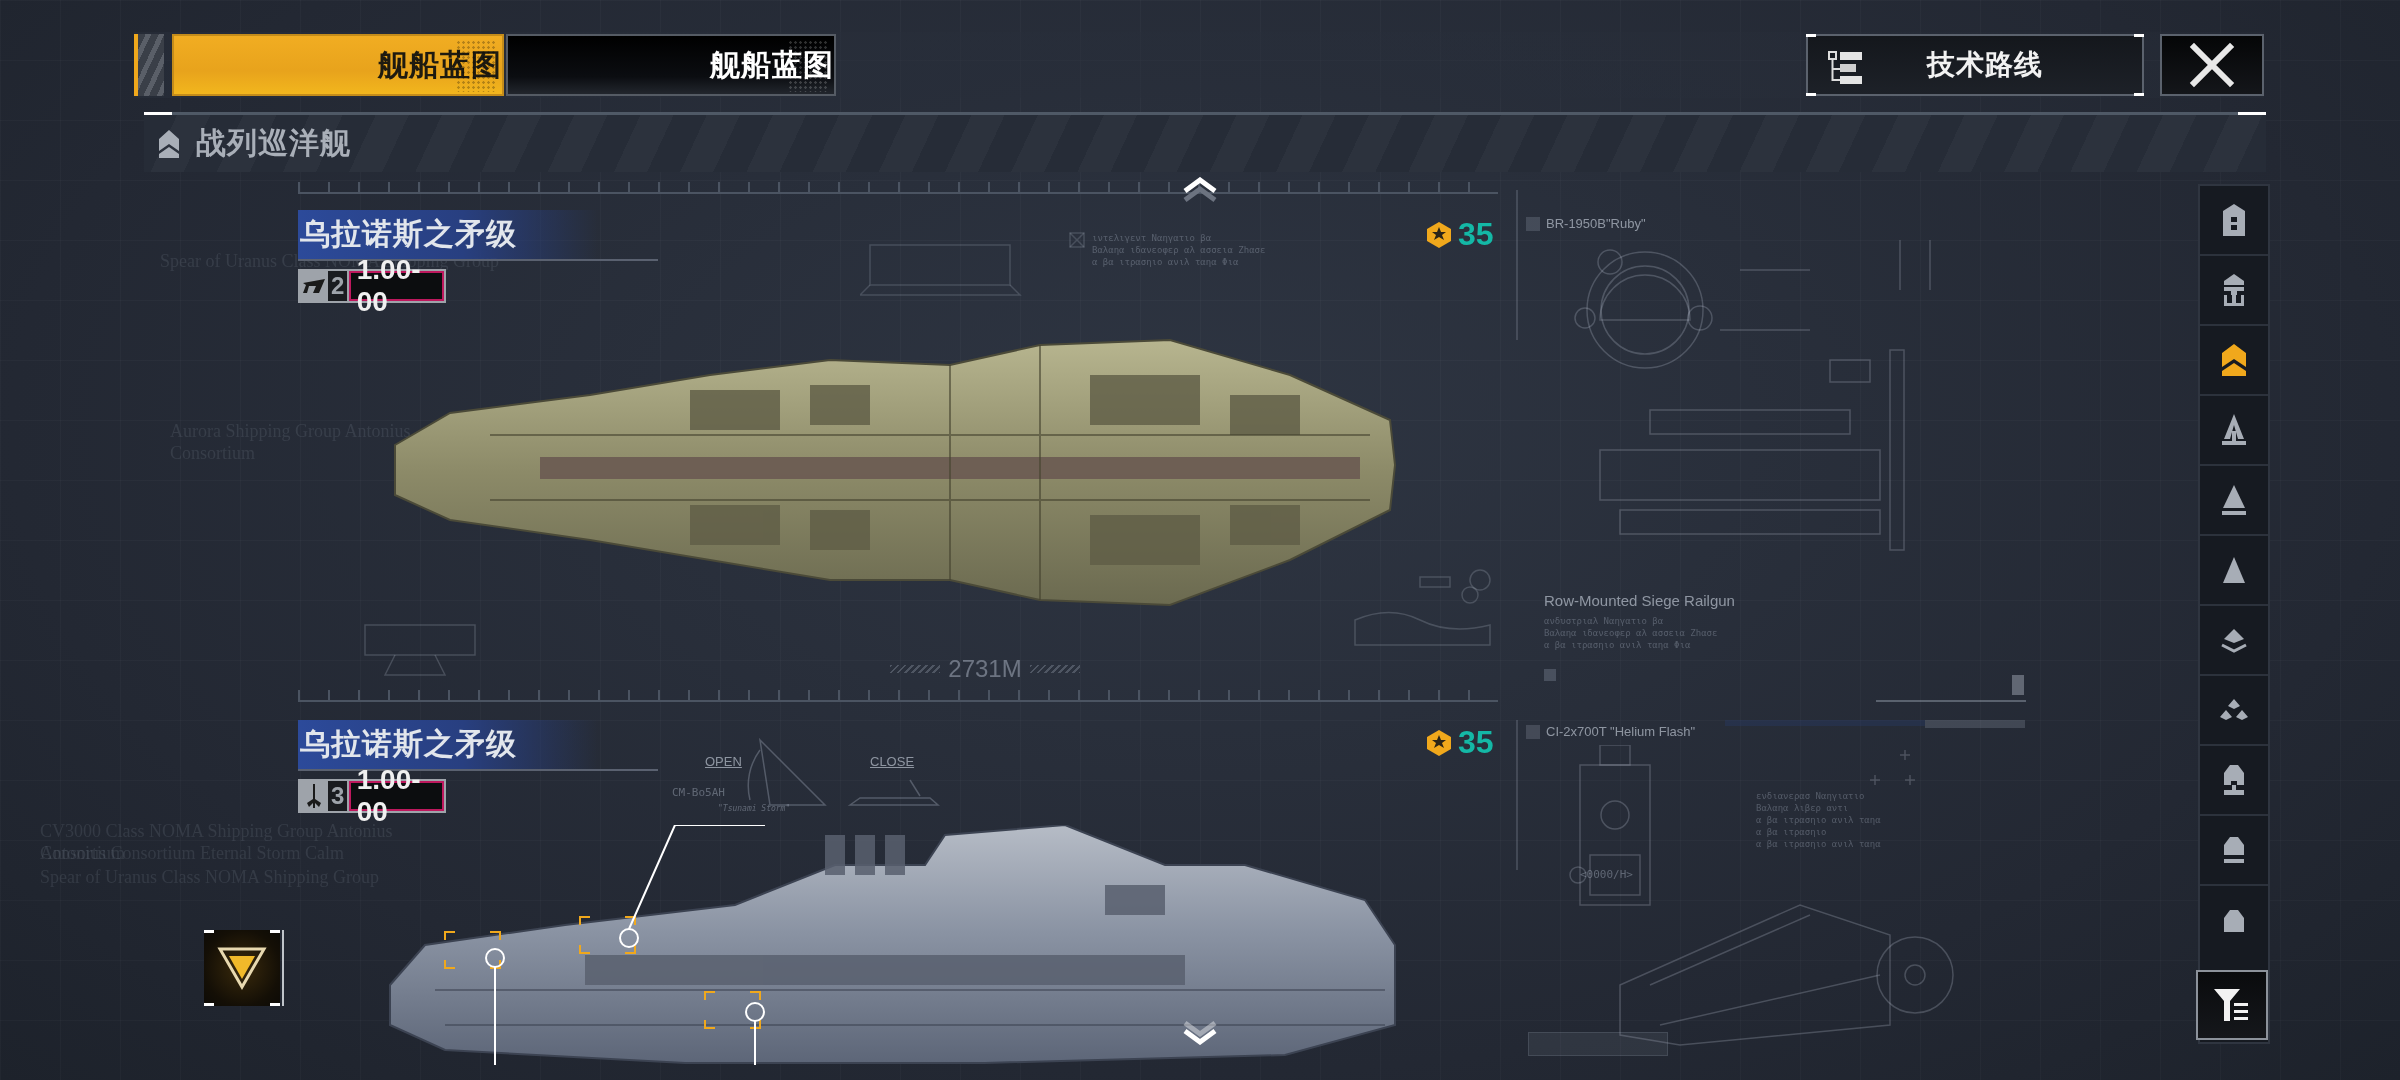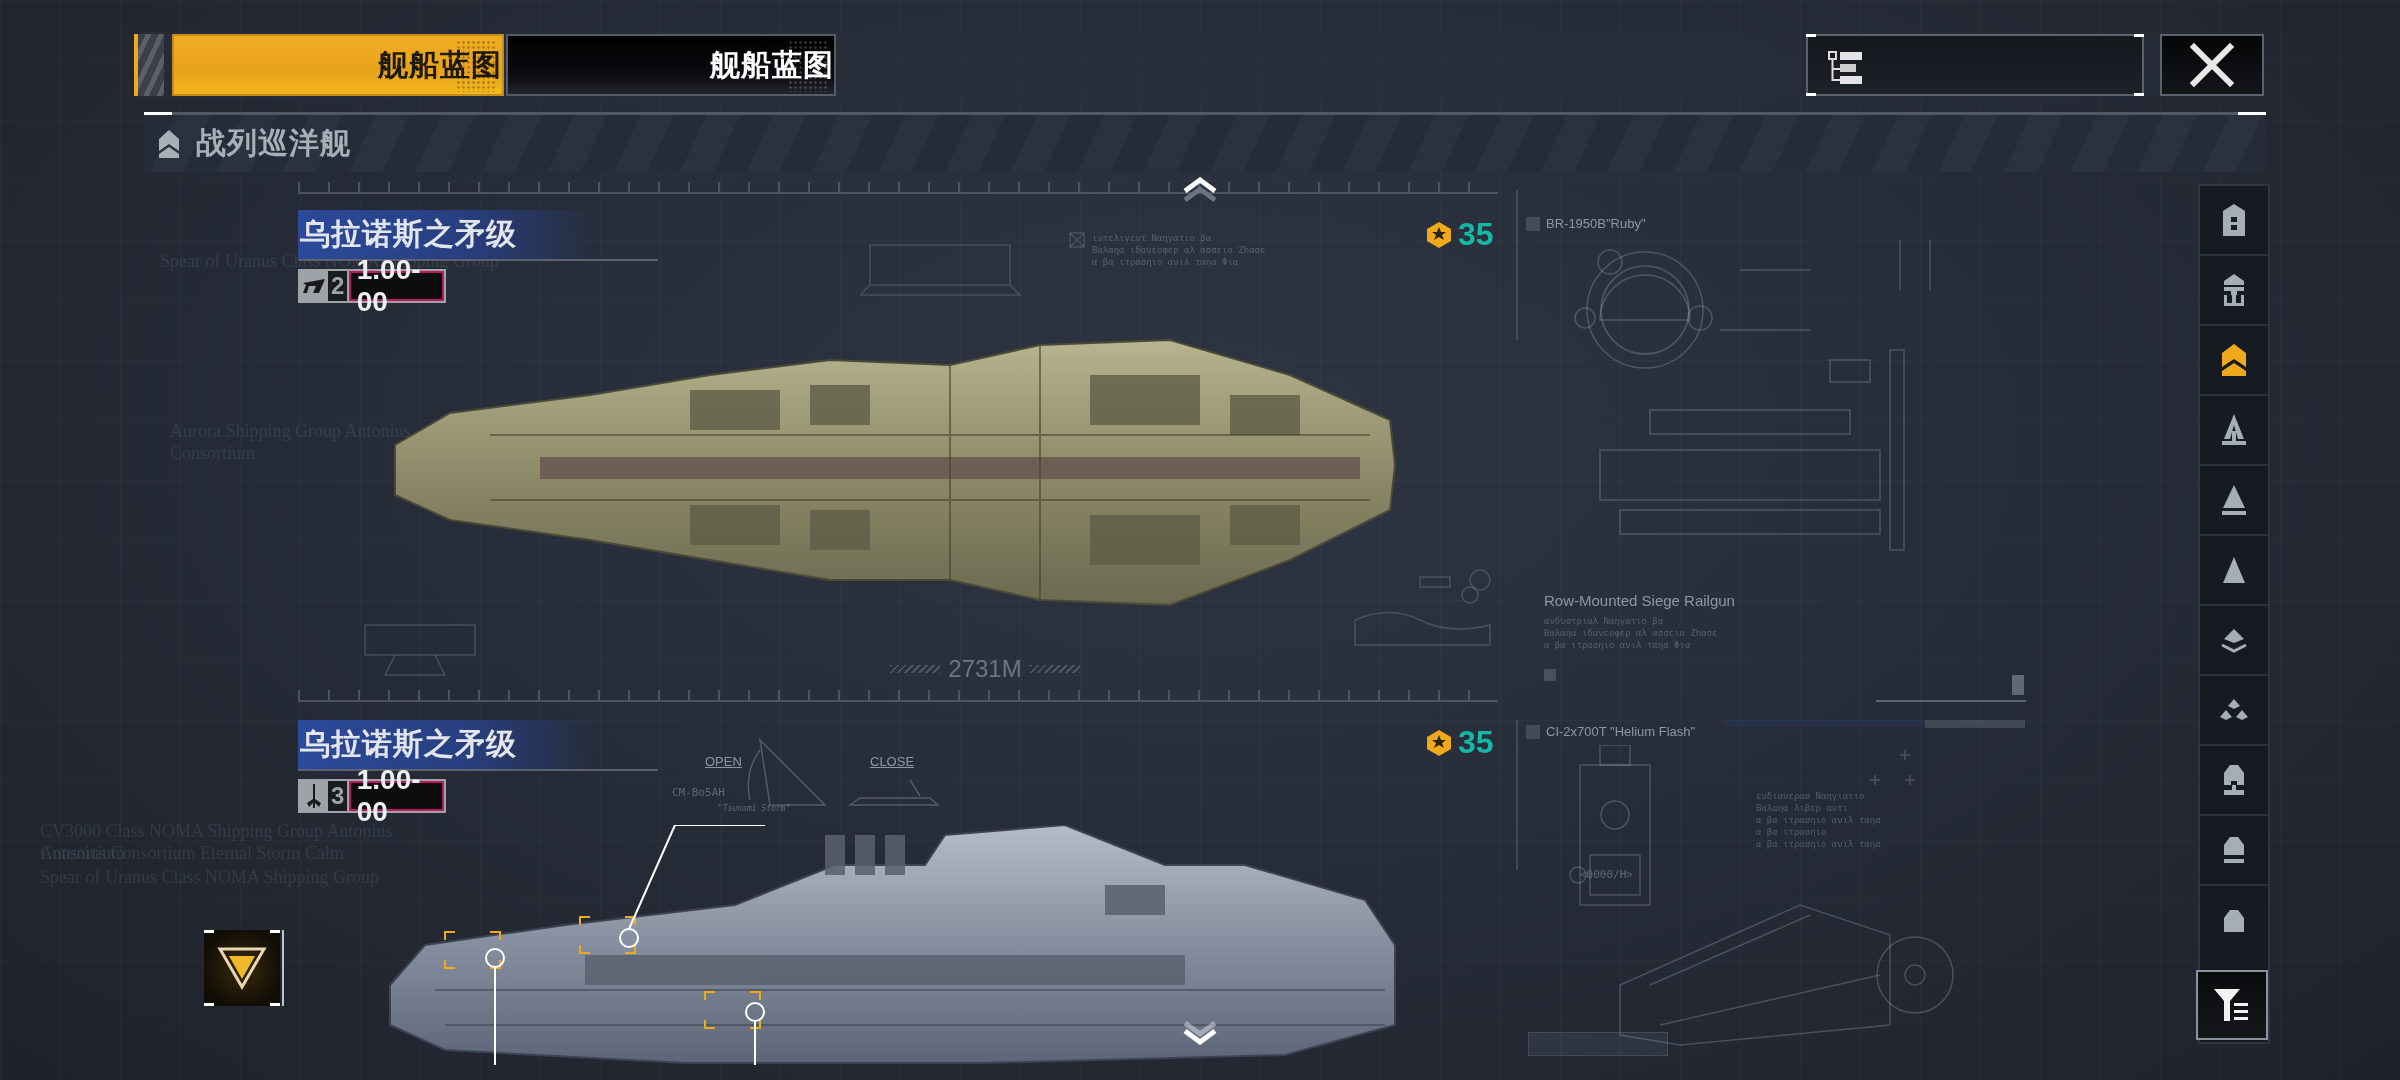--- a/index.html
+++ b/index.html
@@ -72,20 +72,21 @@
   <div class="corner" style="right:-2px;top:-2px"></div>
   <div class="corner" style="left:-2px;bottom:-2px"></div>
   <div class="corner" style="right:-2px;bottom:-2px"></div>
   <svg class="route-icon" viewBox="0 0 38 36">
     <rect x="1" y="2" width="7" height="7" fill="none" stroke="#ddd" stroke-width="2"></rect>
     <path d="M4.5 9 V30 H12 M4.5 19 H12" stroke="#ddd" stroke-width="2" fill="none"></path>
     <rect x="12" y="2" width="22" height="8" fill="#e4e4e4"></rect>
     <rect x="12" y="14" width="16" height="8" fill="#cfcfcf"></rect>
     <rect x="12" y="26" width="22" height="8" fill="#e4e4e4"></rect>
   </svg>
+  <span class="route-label">技术路线</span>
 </div>
 <div class="abs close-btn">
   <svg width="46" height="46" viewBox="0 0 46 46">
     <path d="M5 5 L41 41 M41 5 L5 41" stroke="#e8e8e8" stroke-width="6" stroke-linecap="square"></path>
   </svg>
 </div>
 
 <div class="abs catbar">
   <div class="tick-l"></div>
   <div class="tick-r"></div>

